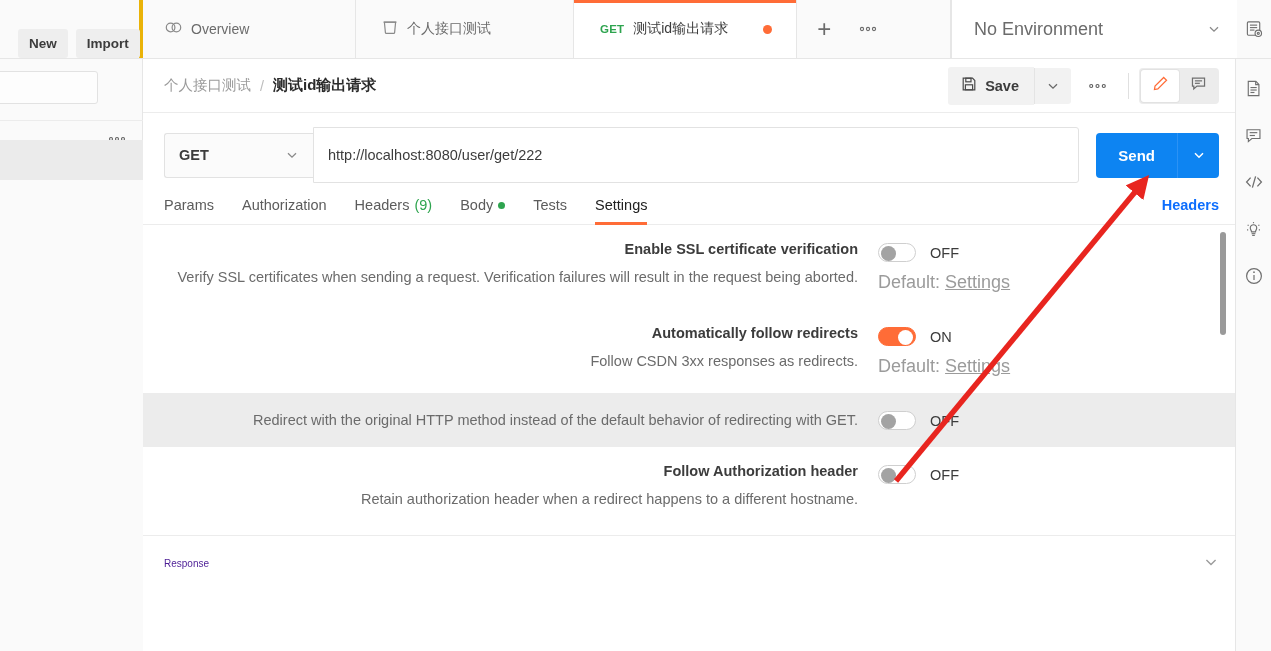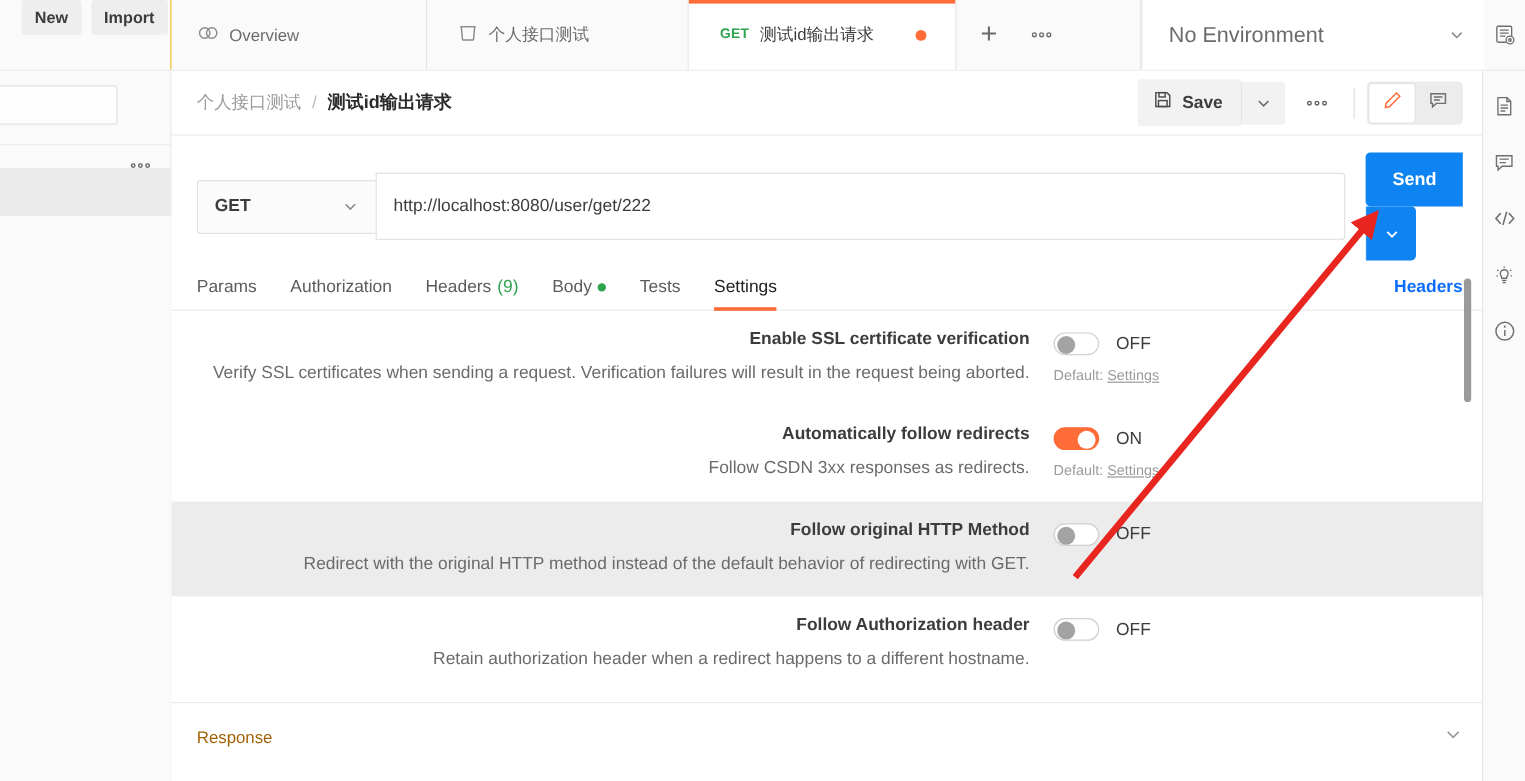--- a/index.html
+++ b/index.html
@@ -10,22 +10,22 @@
   }
   .app { position: relative; width: 1271px; height: 651px; background: #fff; }
 
   
   .topbar {
     position: absolute; left: 0; top: 0; width: 1271px; height: 59px;
     background: #fafafa; border-bottom: 1px solid #e6e6e6;
     display: flex; align-items: stretch;
   }
   .newimport {
-    width: 143px; display: flex; align-items: flex-start; gap: 8px;
-    padding-left: 18px; border-right: 1px solid #eab308;
+    width: 143px; display: flex; align-items: flex-end; gap: 8px;
+    padding-left: 18px; border-right: 4px solid #eab308;
     background: #fafafa;
   }
   .btn-sm {
     background: #eeeeee; border: none; border-radius: 3px;
     font-size: 13.5px; font-weight: 700; color: #3c3c3c;
     padding: 7px 11px; font-family: "Liberation Sans", sans-serif;
     cursor: pointer;
   }
 
   .tabstrip { flex: 1; display: flex; align-items: stretch; background: #fafafa; min-width: 0; }
@@ -129,21 +129,21 @@
     padding: 0 14px; cursor: pointer;
   }
   .method-label { font-size: 14.5px; font-weight: 700; color: #3c3c3c; }
   .methodbox .chev { margin-left: auto; }
   .urlbox {
     flex: 1; height: 56px; border: 1px solid #e2e2e2; border-radius: 0 3px 3px 0;
     background: #fff; display: flex; align-items: center; padding: 0 14px;
     margin-left: -9px;
   }
   .url-text { font-size: 14.5px; color: #3c3c3c; }
-  .sendwrap { display: flex; margin-left: 8px; flex-direction: column; }
+  .sendwrap { display: flex; margin-left: 8px; }
   .send-btn {
     background: #0d84f2; color: #fff; font-size: 15px; font-weight: 700;
     padding: 0 22px; height: 45px; display: flex; align-items: center;
     border-radius: 4px 0 0 4px; cursor: pointer;
   }
   .send-caret {
     background: #0d84f2; width: 42px; height: 45px; border-radius: 0 4px 4px 0;
     display: flex; align-items: center; justify-content: center; cursor: pointer;
     border-left: 1px solid #2b92f5;
   }
@@ -187,28 +187,28 @@
     width: 38px; height: 19px; border-radius: 10px; position: relative;
     border: 1px solid #cfcfcf; background: #fff;
   }
   .switch .knob {
     position: absolute; top: 2px; left: 2px; width: 15px; height: 15px;
     border-radius: 50%; background: #a3a3a3;
   }
   .switch.on { background: #ff6c37; border-color: #ff6c37; }
   .switch.on .knob { left: auto; right: 2px; background: #fff; }
   .switch-label { font-size: 14.5px; color: #3c3c3c; }
-  .default-line { font-size: 12px; color: #9b9b9b; margin-top: 10px; }
+  .default-line { font-size: 18px; color: #9b9b9b; margin-top: 10px; }
   .default-link { color: #9b9b9b; text-decoration: underline; cursor: pointer; }
 
   .divider-full { height: 1px; background: #ececec; margin-top: 8px; }
 
   
   .response { padding: 18px 16px 0 21px; display: flex; align-items: center; }
-  .resp-title { font-size: 14px; color: #a16207; }
+  .resp-title { font-size: 10px; color: #4c1d95; }
   .resp-caret { margin-left: auto; color: #9b9b9b; }
 
   
   .vscroll {
     position: absolute; left: 1077px; top: 173px; width: 6px; height: 103px;
     background: #9a9a9a; border-radius: 3px;
   }
 
   
   .arrow-svg { position: absolute; left: 0; top: 0; width: 1271px; height: 651px; pointer-events: none; }
@@ -442,21 +442,20 @@
           </div>
           <div class="default-line">
             <span>Default:</span>
             <span class="default-link">Settings</span>
           </div>
         </div>
       </div>
 
       <div class="srow hl">
         <div class="scol-left">
-          <div class="s-title">Follow original HTTP Method</div>
           <div class="s-desc">Redirect with the original HTTP method instead of the default behavior of redirecting with GET.</div>
         </div>
         <div class="scol-right">
           <div class="toggle-line">
             <div class="switch">
                 <span class="knob"></span>
               </div>
             <span class="switch-label">OFF</span>
           </div>
         </div>

